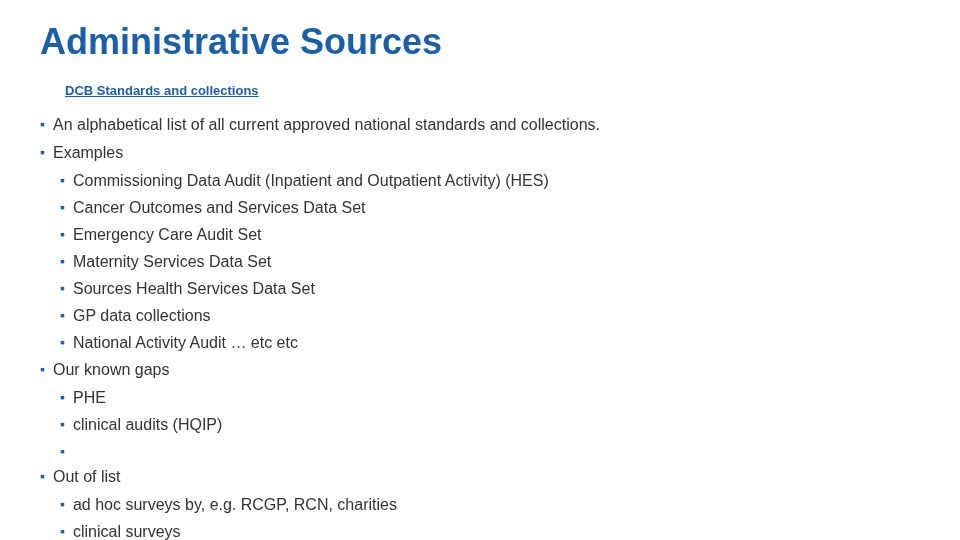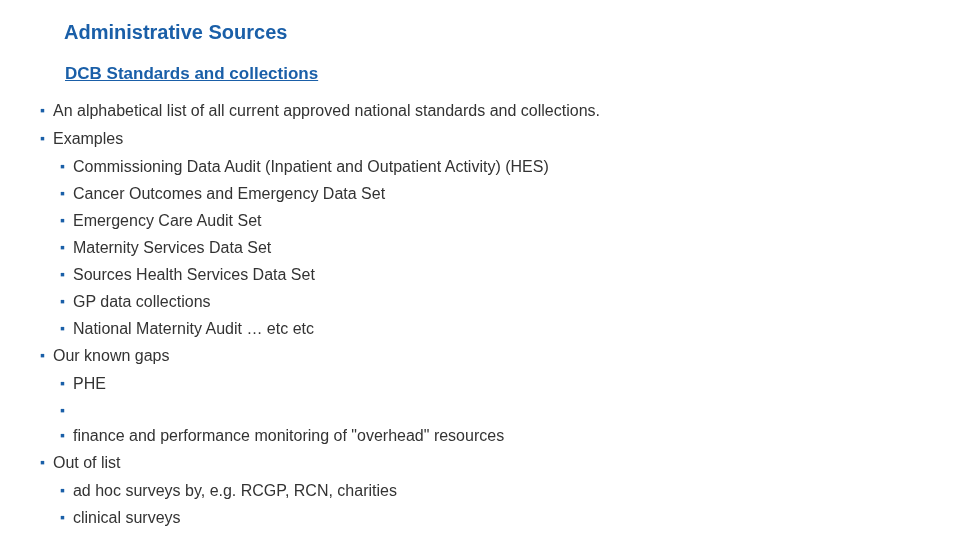--- a/index.html
+++ b/index.html
@@ -12,32 +12,31 @@
       font-family: Arial, sans-serif;
       background: #ffffff;
       color: #333333;
       width: 960px;
       min-height: 540px;
       padding: 20px 40px 30px 40px;
       font-size: 13px;
     }
 
     .page-title {
-      font-size: 20px;
+      font-size: 36px;
       font-weight: bold;
       color: #1a5fa8;
       margin-bottom: 20px;
       line-height: 1.2;
-      margin-left: 24px;
     }
 
     .section-link {
       color: #1a5fa8;
       text-decoration: underline;
-      font-size: 17px;
+      font-size: 13px;
       font-weight: 600;
       margin-bottom: 10px;
       display: inline-block;
       cursor: pointer;
       padding-left: 25px;
     }
 
     .content-area {
       margin-top: 5px;
     }
@@ -96,56 +95,56 @@
       <li class="bullet-item level1">
         <span class="bullet">▪</span>
         <span class="bullet-text">Examples</span>
       </li>
       <li class="bullet-item level2">
         <span class="bullet">▪</span>
         <span class="bullet-text">Commissioning Data Audit (Inpatient and Outpatient Activity) (HES)</span>
       </li>
       <li class="bullet-item level2">
         <span class="bullet">▪</span>
-        <span class="bullet-text">Cancer Outcomes and Emergency Data Set</span>
+        <span class="bullet-text">Cancer Outcomes and Services Data Set</span>
       </li>
       <li class="bullet-item level2">
         <span class="bullet">▪</span>
         <span class="bullet-text">Emergency Care Audit Set</span>
       </li>
       <li class="bullet-item level2">
         <span class="bullet">▪</span>
         <span class="bullet-text">Maternity Services Data Set</span>
       </li>
       <li class="bullet-item level2">
         <span class="bullet">▪</span>
         <span class="bullet-text">Sources Health Services Data Set</span>
       </li>
       <li class="bullet-item level2">
         <span class="bullet">▪</span>
         <span class="bullet-text">GP data collections</span>
       </li>
       <li class="bullet-item level2">
         <span class="bullet">▪</span>
-        <span class="bullet-text">National Maternity Audit … etc etc</span>
+        <span class="bullet-text">National Activity Audit … etc etc</span>
       </li>
       <li class="bullet-item level1">
         <span class="bullet">▪</span>
         <span class="bullet-text">Our known gaps</span>
       </li>
       <li class="bullet-item level2">
         <span class="bullet">▪</span>
         <span class="bullet-text">PHE</span>
       </li>
       <li class="bullet-item level2">
         <span class="bullet">▪</span>
+        <span class="bullet-text">clinical audits (HQIP)</span>
       </li>
       <li class="bullet-item level2">
         <span class="bullet">▪</span>
-        <span class="bullet-text">finance and performance monitoring of "overhead" resources</span>
       </li>
       <li class="bullet-item level1">
         <span class="bullet">▪</span>
         <span class="bullet-text">Out of list</span>
       </li>
       <li class="bullet-item level2">
         <span class="bullet">▪</span>
         <span class="bullet-text">ad hoc surveys by, e.g. RCGP, RCN, charities</span>
       </li>
       <li class="bullet-item level2">

